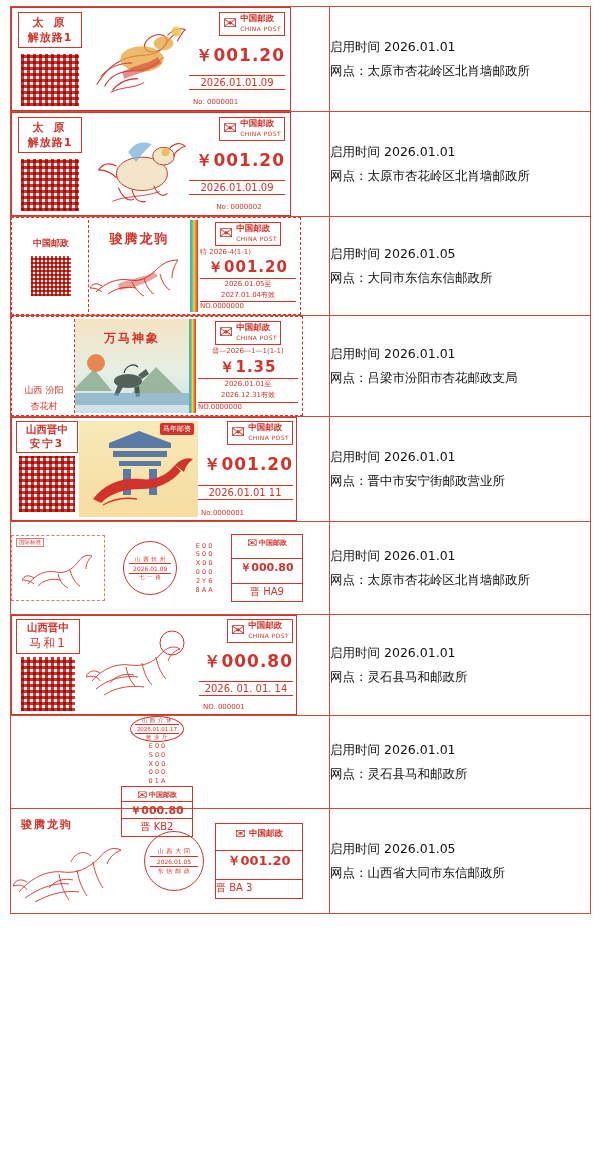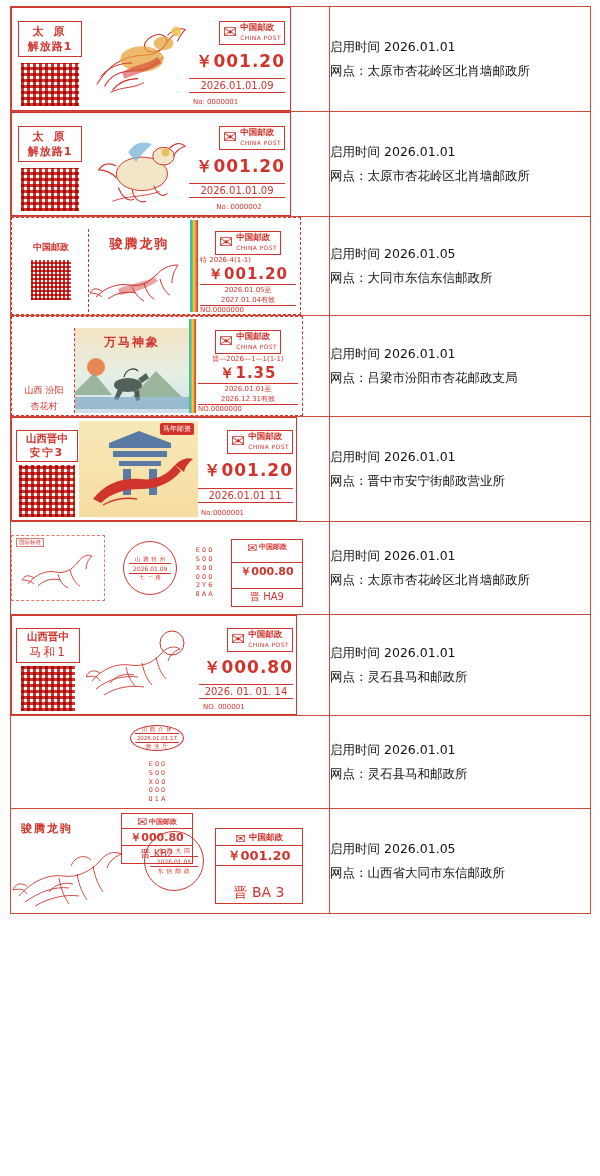--- a/index.html
+++ b/index.html
@@ -26,21 +26,21 @@
   .cp{display:flex;align-items:center;gap:3px;color:#d0342c;}
   .cp .mark{font-size:17px;font-weight:bold;line-height:1;font-family:"DejaVu Sans",sans-serif;}
   .cp .txt{font-size:8.5px;line-height:1.15;text-align:left;font-weight:bold;}
   .cp .txt .en{font-size:6px;letter-spacing:.4px;font-weight:normal;}
   .price{font-size:17px;font-weight:bold;color:#d0342c;letter-spacing:1px;}
   .small{font-size:10px;color:#d0342c;}
   .xsmall{font-size:7px;color:#d0342c;}
   .ph{font-size:9px;color:#d0342c;}
   .dash{border:1px dashed #e07a70;}
   .solid{border:1px solid #d0342c;}
-  .col{display:flex;flex-direction:column;margin-top:9px;}
+  .col{display:flex;flex-direction:column;}
   .center{justify-content:flex-end;align-items:center;}
   .between{justify-content:space-between;}
   .seal{border:1.5px solid #d0342c;border-radius:50%;color:#d0342c;display:flex;flex-direction:column;align-items:center;justify-content:center;}
   .artbox{position:relative;overflow:hidden;}
   .artsvg{display:block;}
   .title-cn{color:#d0342c;font-weight:bold;letter-spacing:2px;}
   .gradbar{background:linear-gradient(90deg,#2fb5e8,#52c08a,#f3d23a,#ef7f3c,#d0342c);}
 </style>
 </head>
 <body>
@@ -465,21 +465,21 @@
         <div style="font-size:6px;letter-spacing:.5px;">山 西 大 同</div>
         <div style="font-size:6px;border-top:1px solid #d0342c;border-bottom:1px solid #d0342c;padding:1px 0;width:84%;">2026.01.05</div>
         <div style="font-size:6px;letter-spacing:.5px;">东 信 邮 政</div>
       </div>
       <div class="solid col center" style="width:86px;height:68px;justify-content:space-between;padding:3px 0;">
         <div class="cp" style="gap:3px;">
           <span class="mark" style="font-size:13px;">✉</span>
           <span class="txt" style="font-size:8.5px;">中国邮政</span>
         </div>
         <div class="red" style="font-size:13px;font-weight:bold;border-top:1px solid #d0342c;width:100%;text-align:center;padding-top:1px;">￥001.20</div>
-        <div class="small" style="border-top:1px solid #d0342c;width:100%;text-align:center;padding-top:18px;font-size:14px;">晋 BA 3</div>
+        <div class="small" style="border-top:1px solid #d0342c;width:100%;text-align:left;padding-top:1px;font-size:10px;">晋 BA 3</div>
       </div>
     </div>
   </td>
   <td class="info-cell">
     <div class="info-line">启用时间 2026.01.05</div>
     <div class="info-line">网点：山西省大同市东信邮政所</div>
   </td>
 </tr>
 
 </tbody>

